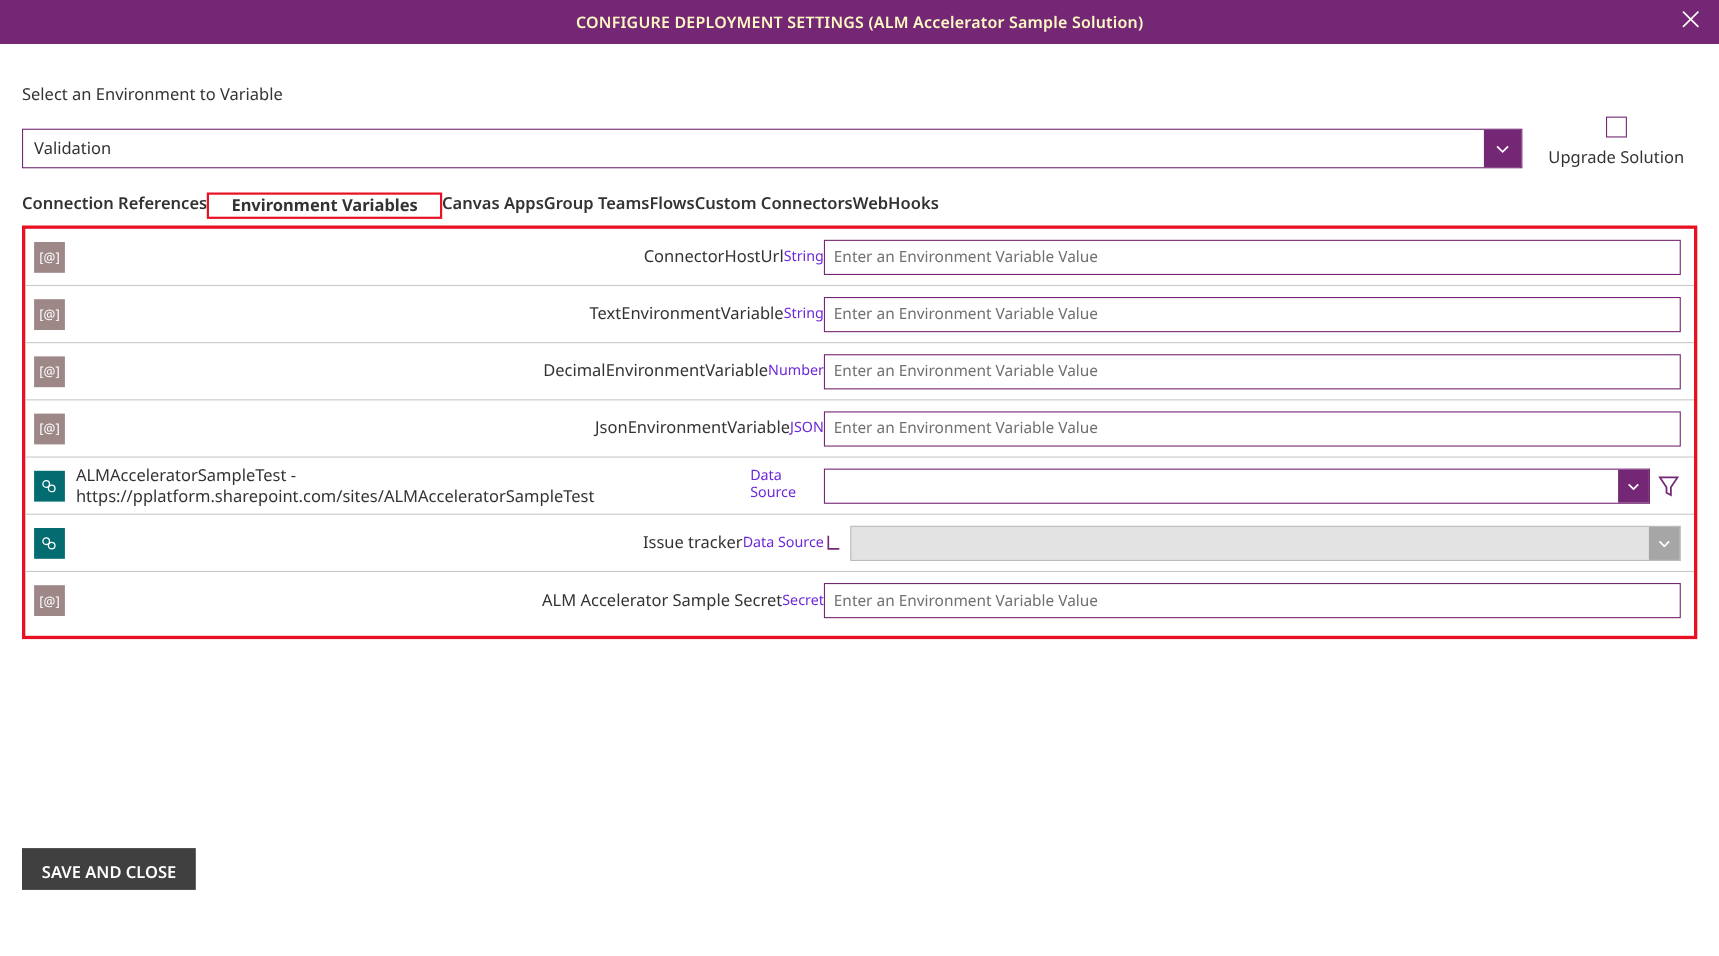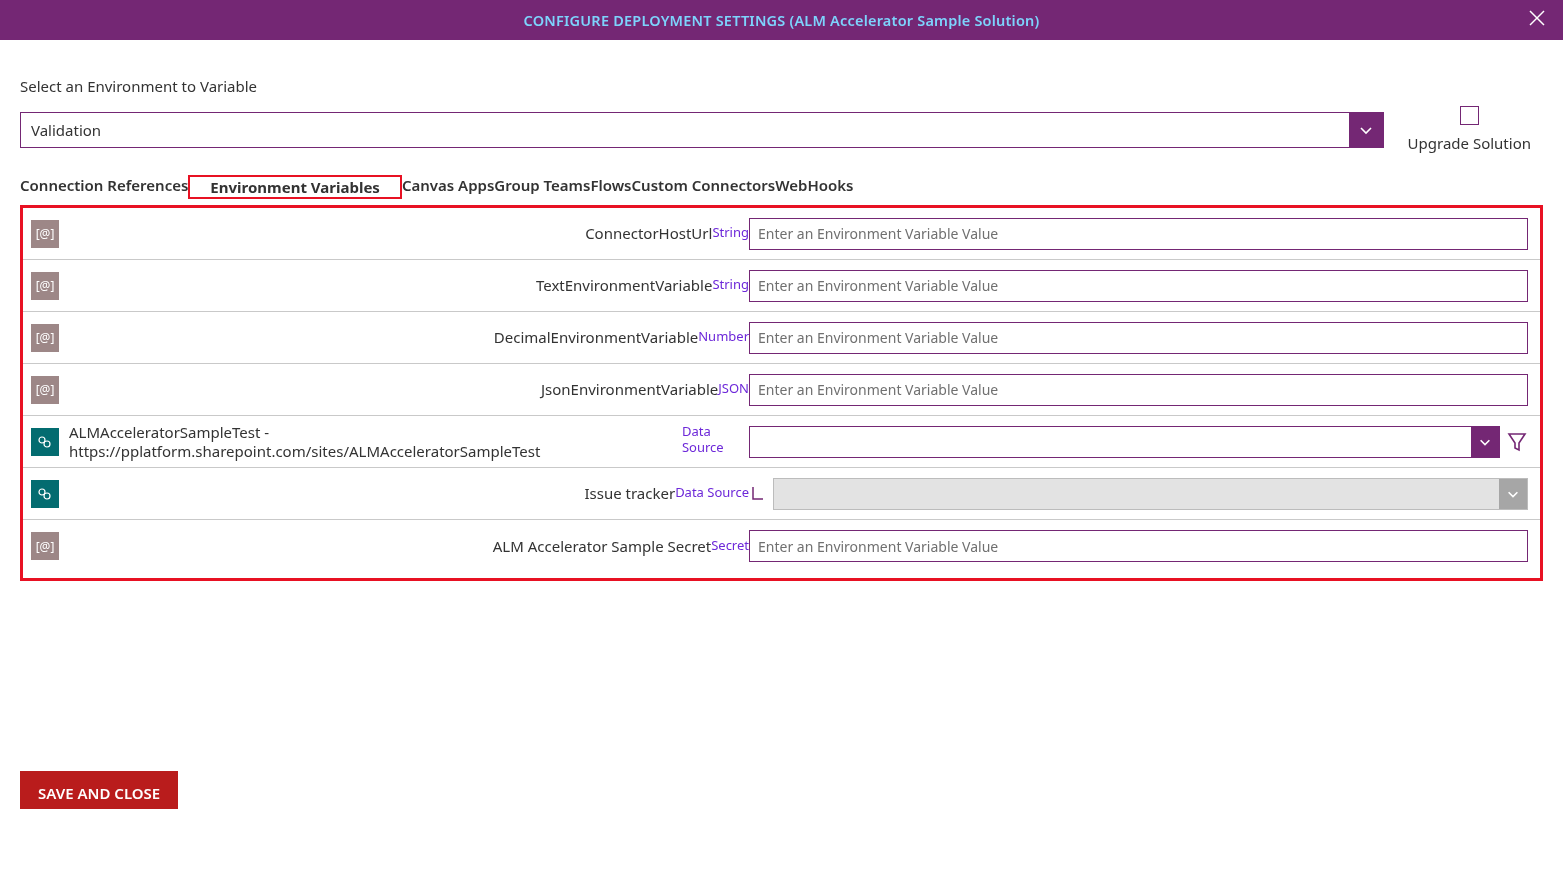--- a/index.html
+++ b/index.html
@@ -8,21 +8,21 @@
     font-size: 14px;
     color: #333;
     background: #fff;
     width: 1563px;
     height: 869px;
     overflow: hidden;
     position: relative;
   }
   .header-bar {
     background: #742774;
-    color: #7dd3fc;
+    color: #fef9c3;
     height: 40px;
     display: flex;
     align-items: center;
     justify-content: center;
     position: relative;
     font-size: 14.5px;
     font-weight: 600;
     letter-spacing: 0.2px;
   }
   .header-close {
@@ -33,21 +33,21 @@
     cursor: pointer;
   }
   .header-close svg { stroke: #fff; }
   .content { padding: 20px 20px 0 20px; }
   .field-label {
     font-size: 15px;
     color: #333;
     margin-top: 16px;
     margin-bottom: 10px;
   }
-  .env-row { display: flex; align-items: center; gap: 24px; }
+  .env-row { display: flex; align-items: flex-end; gap: 24px; }
   .dropdown {
     flex: 1;
     height: 36px;
     border: 1px solid #742774;
     display: flex;
     align-items: center;
     position: relative;
   }
   .dropdown .dd-text {
     flex: 1;
@@ -166,21 +166,21 @@
     padding: 0 20px;
   }
   .bottom-note {
     flex: 1;
     text-align: center;
     font-size: 14px;
     font-weight: 600;
     color: #333;
   }
   .save-btn {
-    background: #b91c1c;
+    background: #404040;
     color: #fff;
     border: none;
     height: 38px;
     padding: 12px 18px;
     font-size: 15px;
     font-weight: 600;
     cursor: pointer;
     font-family: inherit;
   }
 </style>

